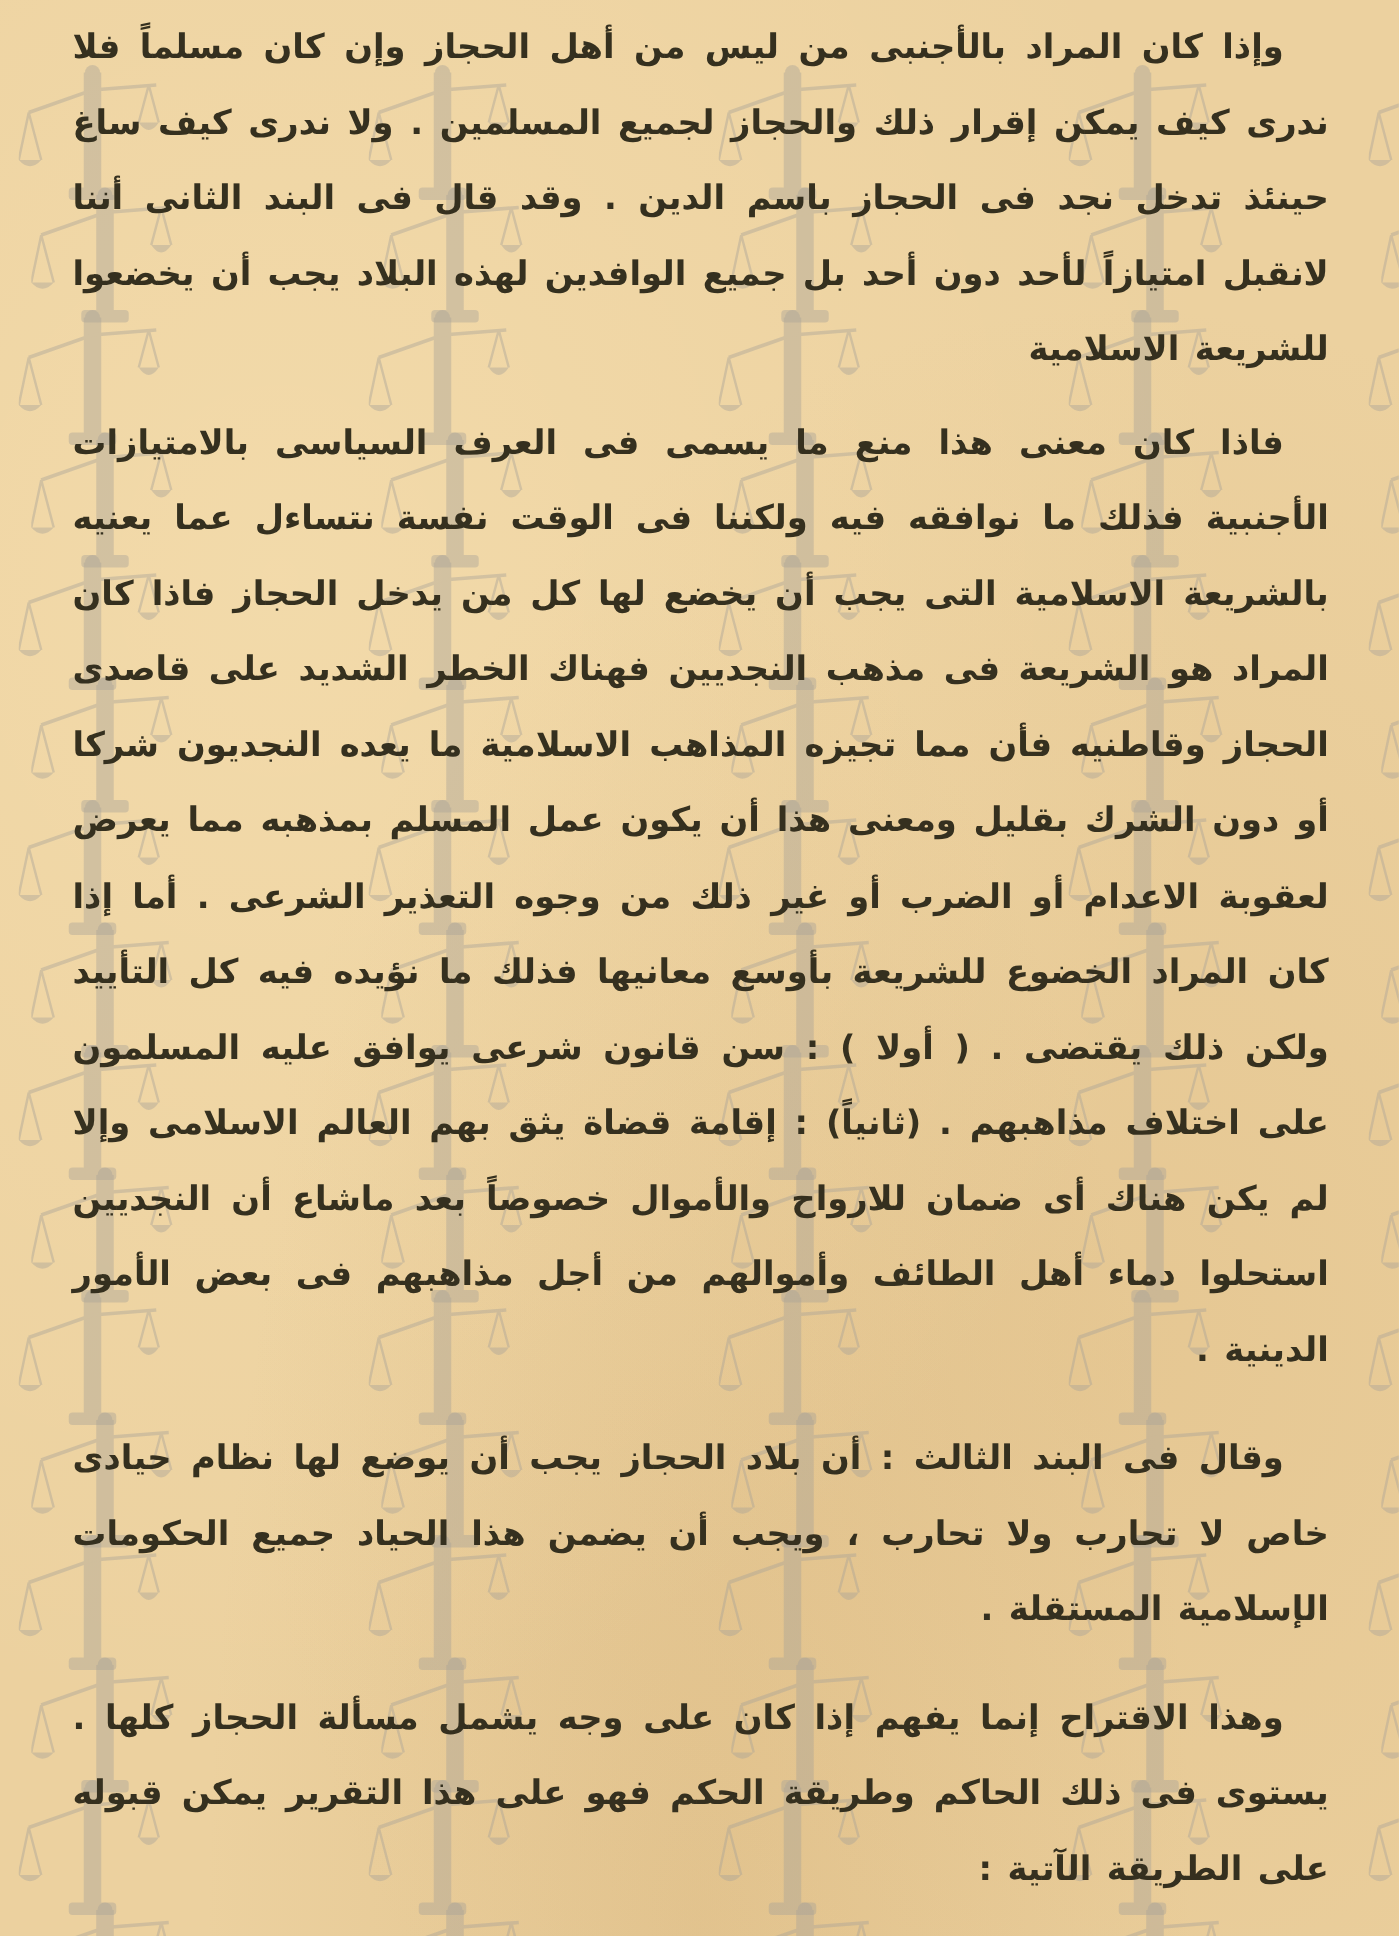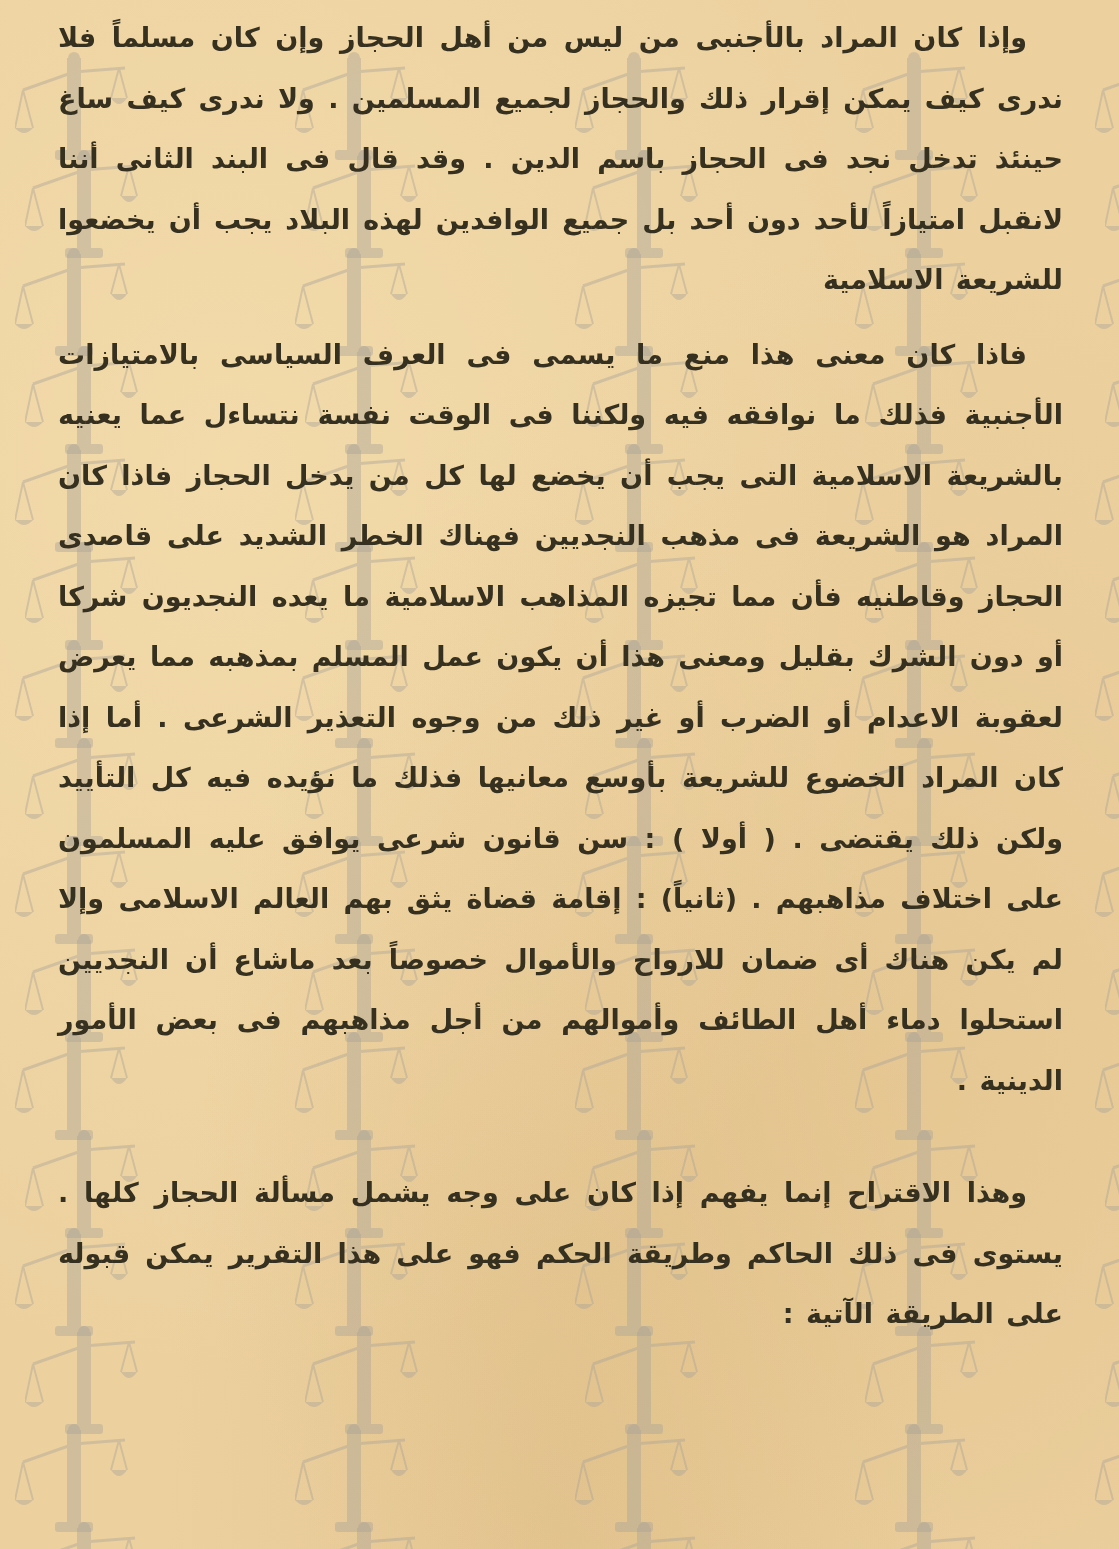--- a/index.html
+++ b/index.html
@@ -859,16 +859,17 @@
         <path d="M104 18 L96 48 M104 18 L112 48" stroke="#a9a398" stroke-width="2" fill="none"></path>
         <path d="M96 48 Q104 60 112 48 Z" fill="#a9a398"></path>
       </svg></div>
   </div>
 
 <main class="page">
   <p class="para indent">وإذا كان المراد بالأجنبى من ليس من أهل الحجاز وإن كان مسلماً فلا ندرى كيف يمكن إقرار ذلك والحجاز لجميع المسلمين . ولا ندرى كيف ساغ حينئذ تدخل نجد فى الحجاز باسم الدين . وقد قال فى البند الثانى أننا لانقبل امتيازاً لأحد دون أحد بل جميع الوافدين لهذه البلاد يجب أن يخضعوا للشريعة الاسلامية</p>
   <div class="gap-small"></div>
   <p class="para indent">فاذا كان معنى هذا منع ما يسمى فى العرف السياسى بالامتيازات الأجنبية فذلك ما نوافقه فيه ولكننا فى الوقت نفسة نتساءل عما يعنيه بالشريعة الاسلامية التى يجب أن يخضع لها كل من يدخل الحجاز فاذا كان المراد هو الشريعة فى مذهب النجديين فهناك الخطر الشديد على قاصدى الحجاز وقاطنيه فأن مما تجيزه المذاهب الاسلامية ما يعده النجديون شركا أو دون الشرك بقليل ومعنى هذا أن يكون عمل المسلم بمذهبه مما يعرض لعقوبة الاعدام أو الضرب أو غير ذلك من وجوه التعذير الشرعى . أما إذا كان المراد الخضوع للشريعة بأوسع معانيها فذلك ما نؤيده فيه كل التأييد ولكن ذلك يقتضى . ( أولا ) : سن قانون شرعى يوافق عليه المسلمون على اختلاف مذاهبهم . (ثانياً) : إقامة قضاة يثق بهم العالم الاسلامى وإلا لم يكن هناك أى ضمان للارواح والأموال خصوصاً بعد ماشاع أن النجديين استحلوا دماء أهل الطائف وأموالهم من أجل مذاهبهم فى بعض الأمور الدينية .</p>
   <div class="gap-large"></div>
+  <p class="para indent">وقال فى البند الثالث : أن بلاد الحجاز يجب أن يوضع لها نظام حيادى خاص لا تحارب ولا تحارب ، ويجب أن يضمن هذا الحياد جميع الحكومات الإسلامية المستقلة .</p>
   <div class="gap-large"></div>
   <p class="para indent">وهذا الاقتراح إنما يفهم إذا كان على وجه يشمل مسألة الحجاز كلها . يستوى فى ذلك الحاكم وطريقة الحكم فهو على هذا التقرير يمكن قبوله على الطريقة الآتية :</p>
 
 </main>
 
 </body></html>

